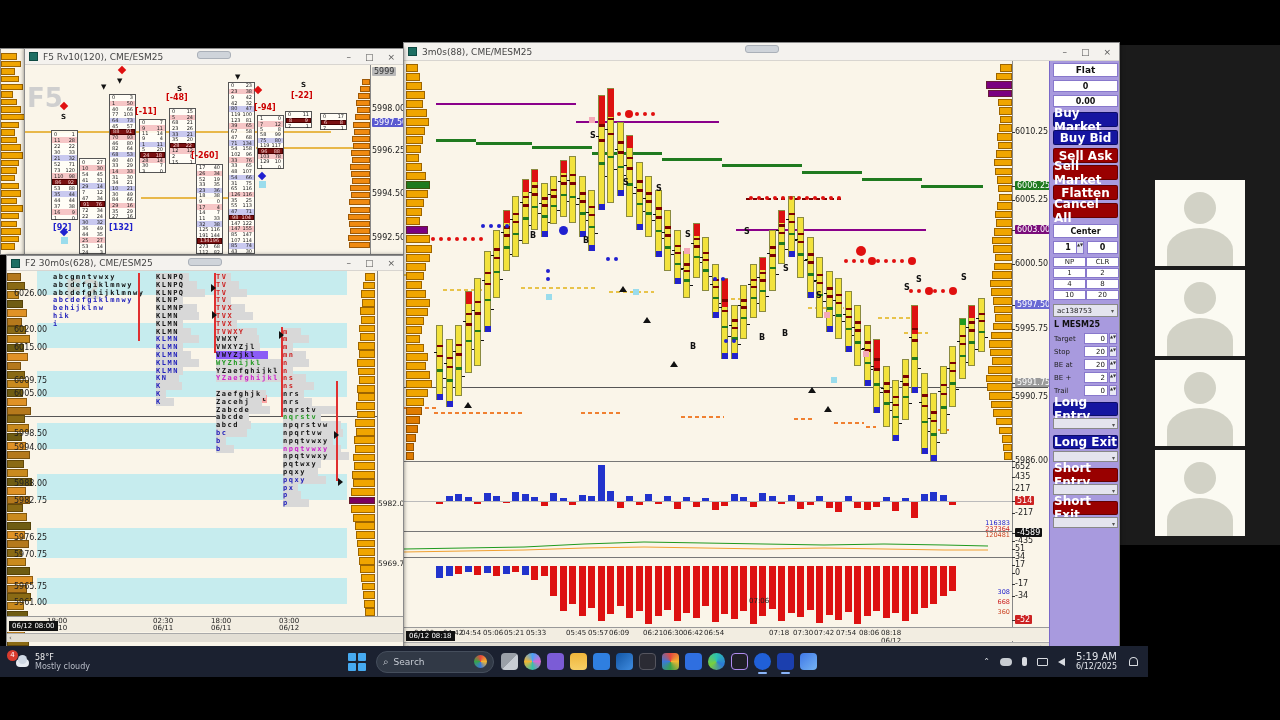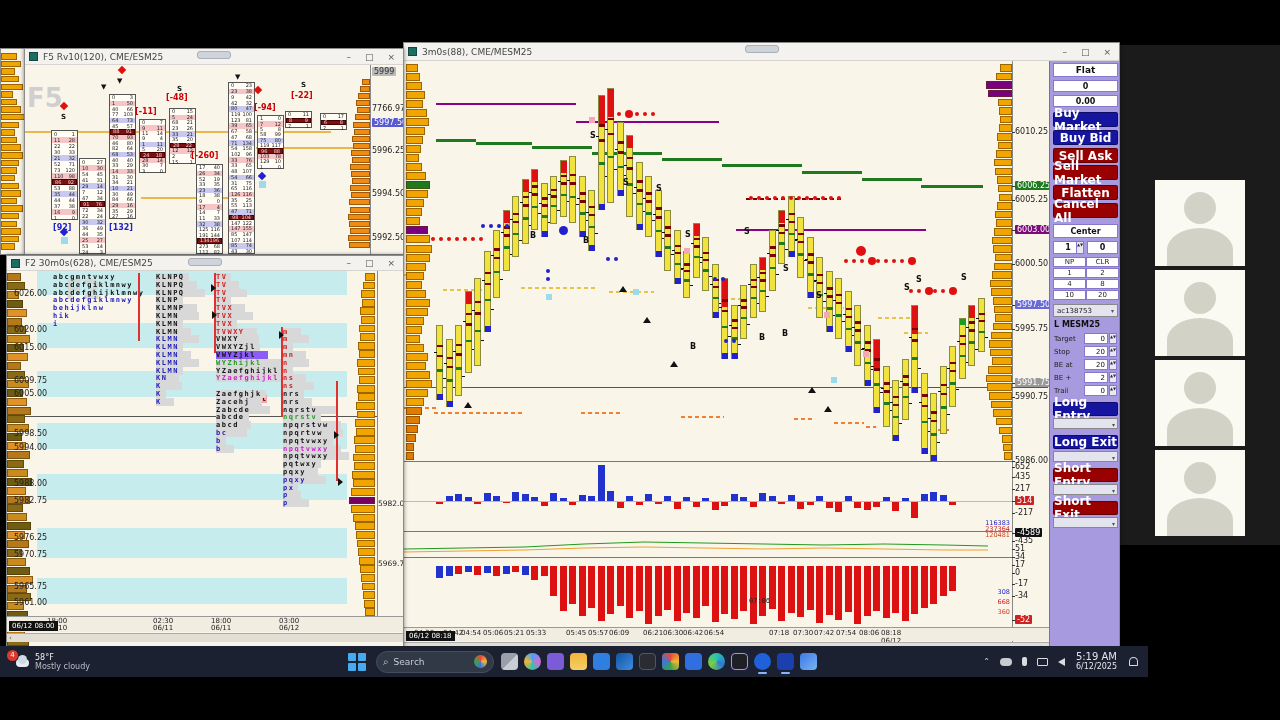--- a/index.html
+++ b/index.html
@@ -903,21 +903,21 @@
         <div style="position: absolute; left: 79px; top: 568px; font-size: 7px; color: rgb(34, 34, 34);">05:06</div>
         <div style="position: absolute; left: 100px; top: 568px; font-size: 7px; color: rgb(34, 34, 34);">05:21</div>
         <div style="position: absolute; left: 122px; top: 568px; font-size: 7px; color: rgb(34, 34, 34);">05:33</div>
         <div style="position: absolute; left: 162px; top: 568px; font-size: 7px; color: rgb(34, 34, 34);">05:45</div>
         <div style="position: absolute; left: 184px; top: 568px; font-size: 7px; color: rgb(34, 34, 34);">05:57</div>
         <div style="position: absolute; left: 205px; top: 568px; font-size: 7px; color: rgb(34, 34, 34);">06:09</div>
         <div style="position: absolute; left: 239px; top: 568px; font-size: 7px; color: rgb(34, 34, 34);">06:21</div>
         <div style="position: absolute; left: 259px; top: 568px; font-size: 7px; color: rgb(34, 34, 34);">06:30</div>
         <div style="position: absolute; left: 279px; top: 568px; font-size: 7px; color: rgb(34, 34, 34);">06:42</div>
         <div style="position: absolute; left: 300px; top: 568px; font-size: 7px; color: rgb(34, 34, 34);">06:54</div>
-        <div style="position: absolute; left: 345px; top: 536px; font-size: 7px; color: rgb(34, 34, 34); font-family: Liberation Mono, monospace;">07:06</div>
+        <div style="position: absolute; left: 345px; top: 536px; font-size: 7px; color: rgb(34, 34, 34);">07:06</div>
         <div style="position: absolute; left: 365px; top: 568px; font-size: 7px; color: rgb(34, 34, 34);">07:18</div>
         <div style="position: absolute; left: 389px; top: 568px; font-size: 7px; color: rgb(34, 34, 34);">07:30</div>
         <div style="position: absolute; left: 410px; top: 568px; font-size: 7px; color: rgb(34, 34, 34);">07:42</div>
         <div style="position: absolute; left: 432px; top: 568px; font-size: 7px; color: rgb(34, 34, 34);">07:54</div>
         <div style="position: absolute; left: 455px; top: 568px; font-size: 7px; color: rgb(34, 34, 34);">08:06</div>
         <div style="position: absolute; left: 477px; top: 568px; font-size: 7px; color: rgb(34, 34, 34);">08:18</div>
         <div style="position: absolute; left: 477px; top: 576px; font-size: 7px; color: rgb(34, 34, 34);">06/12</div>
         <div style="position: absolute; left: 2px; top: 570px; font-size: 7px; color: rgb(255, 255, 255); background: rgb(17, 17, 17); padding: 1px 3px;">06/12 08:18</div>
         <div style="position: absolute; left: 0px; top: 581px; width: 645px; height: 9px; background: rgb(226, 222, 212); border-top: 1px solid rgb(170, 170, 170);"></div>
         <div style="position: absolute; left: 2px; top: 582px; font-size: 7px; color: rgb(85, 85, 85);">‹</div>
@@ -1016,21 +1016,21 @@
         <div style="position: absolute; left: 325px; top: 120.3px; width: 20px; height: 6.1px; background: rgb(240, 138, 16); border: 0.5px solid rgba(90, 50, 0, 0.55);"></div>
         <div style="position: absolute; left: 326px; top: 127.3px; width: 19px; height: 6.1px; background: rgb(240, 138, 16); border: 0.5px solid rgba(90, 50, 0, 0.55);"></div>
         <div style="position: absolute; left: 324px; top: 134.4px; width: 21px; height: 6.1px; background: rgb(240, 138, 16); border: 0.5px solid rgba(90, 50, 0, 0.55);"></div>
         <div style="position: absolute; left: 325px; top: 141.5px; width: 20px; height: 6.1px; background: rgb(240, 138, 16); border: 0.5px solid rgba(90, 50, 0, 0.55);"></div>
         <div style="position: absolute; left: 323px; top: 148.6px; width: 22px; height: 6.1px; background: rgb(240, 138, 16); border: 0.5px solid rgba(90, 50, 0, 0.55);"></div>
         <div style="position: absolute; left: 324px; top: 155.7px; width: 21px; height: 6.1px; background: rgb(240, 138, 16); border: 0.5px solid rgba(90, 50, 0, 0.55);"></div>
         <div style="position: absolute; left: 325px; top: 162.8px; width: 20px; height: 6.1px; background: rgb(240, 138, 16); border: 0.5px solid rgba(90, 50, 0, 0.55);"></div>
         <div style="position: absolute; left: 323px; top: 169.8px; width: 22px; height: 6.1px; background: rgb(240, 138, 16); border: 0.5px solid rgba(90, 50, 0, 0.55);"></div>
         <div style="position: absolute; left: 324px; top: 176.9px; width: 21px; height: 6.1px; background: rgb(240, 138, 16); border: 0.5px solid rgba(90, 50, 0, 0.55);"></div>
         <div class="axis-label badge" style="position: absolute; left: 347px; top: 2px; background: rgb(185, 185, 185); color: rgb(51, 51, 51);">5999</div>
-        <div class="axis-label" style="position: absolute; left: 347px; top: 39px;">7766.97</div>
+        <div class="axis-label" style="position: absolute; left: 347px; top: 39px;">5998.00</div>
         <div class="axis-label badge" style="position: absolute; left: 347px; top: 53px; background: rgb(90, 90, 208); color: rgb(255, 255, 255);">5997.50</div>
         <div class="axis-label" style="position: absolute; left: 347px; top: 81px;">5996.25</div>
         <div class="axis-label" style="position: absolute; left: 347px; top: 124px;">5994.50</div>
         <div class="axis-label" style="position: absolute; left: 347px; top: 168px;">5992.50</div>
         <div class="fp-col" style="position: absolute; left: 26px; top: 65px; width: 27px; height: 90px;">
           <div class="fp-row" style="height: 6px;">
             <span>0</span>
             <span>1</span>
           </div>
           <div class="fp-row" style="height: 6px; background: rgb(246, 198, 198);">

